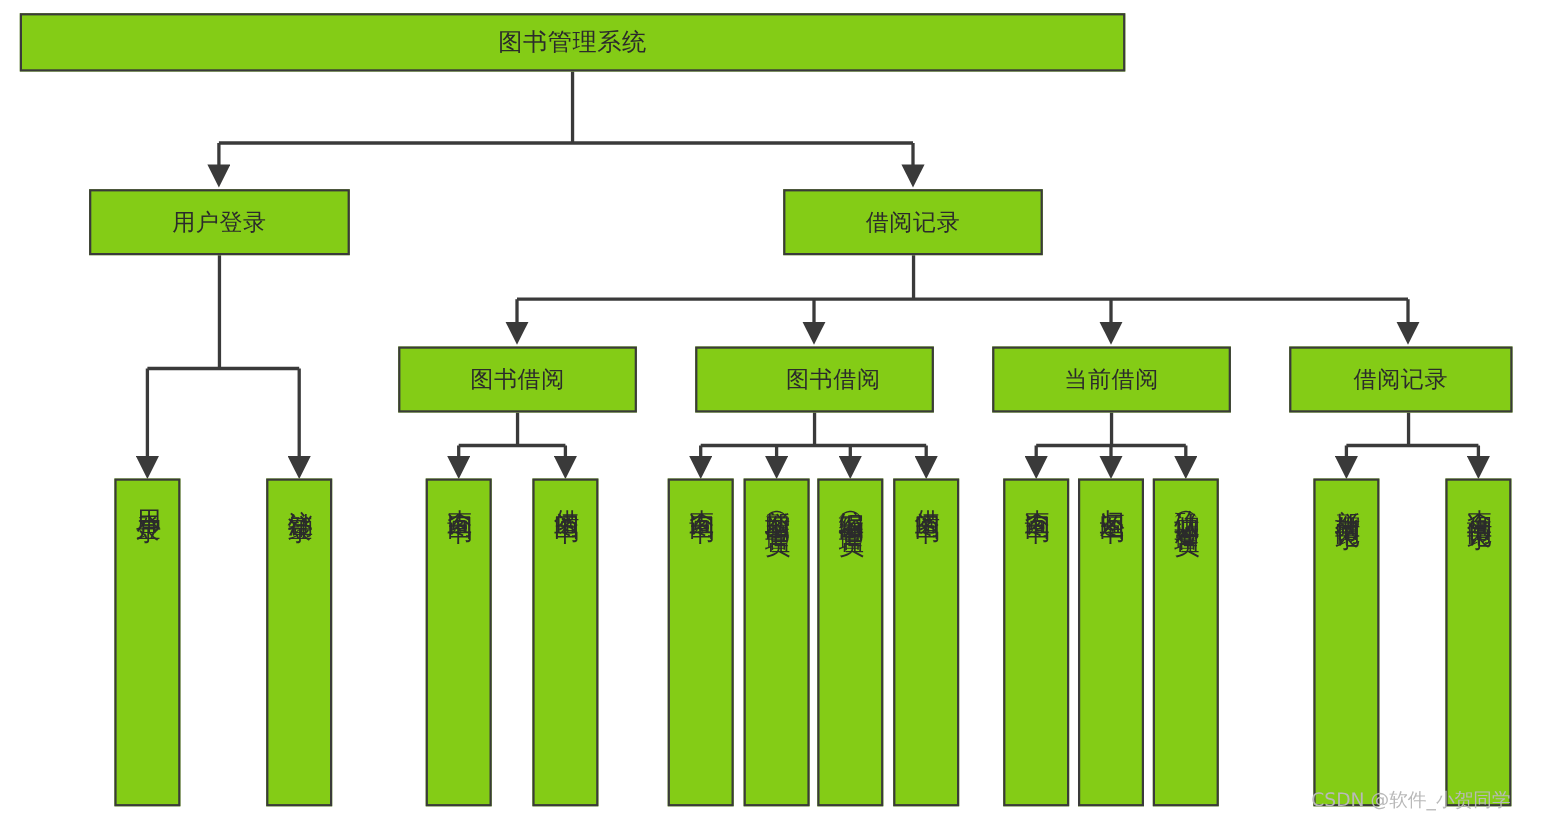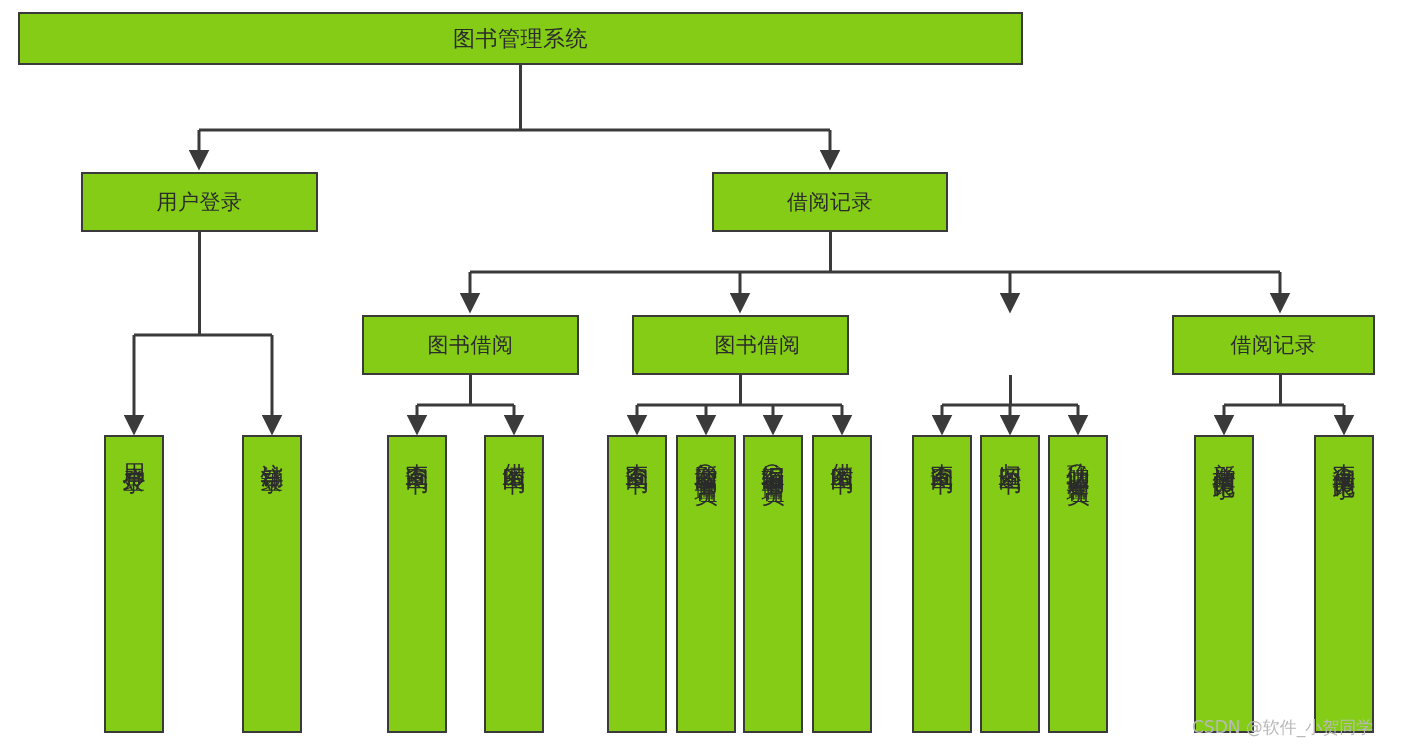--- a/index.html
+++ b/index.html
@@ -134,20 +134,23 @@
   <div class="node horizontal" style="left:712px; top:172px; width:236px; height:60px;">
     <span class="label">借阅记录</span>
   </div>
 
   <div class="node horizontal" style="left:362px; top:315px; width:217px; height:60px;">
     <span class="label">图书借阅</span>
   </div>
   <div class="node horizontal" style="left:632px; top:315px; width:217px; height:60px;padding-left:34px;">
     <span class="label">图书借阅</span>
   </div>
+  <div class="node horizontal" style="left:902px; top:315px; width:217px; height:60px;">
+    <span class="label">当前借阅</span>
+  </div>
   <div class="node horizontal" style="left:1172px; top:315px; width:203px; height:60px;text-align:center;">
     <span class="label">借阅记录</span>
   </div>
 
   <div class="node vertical" style="left:104px; top:435px; width:60px; height:298px;">
     <span class="label">用户登录</span>
   </div>
   <div class="node vertical" style="left:242px; top:435px; width:60px; height:298px;">
     <span class="label">注销登录</span>
   </div>

